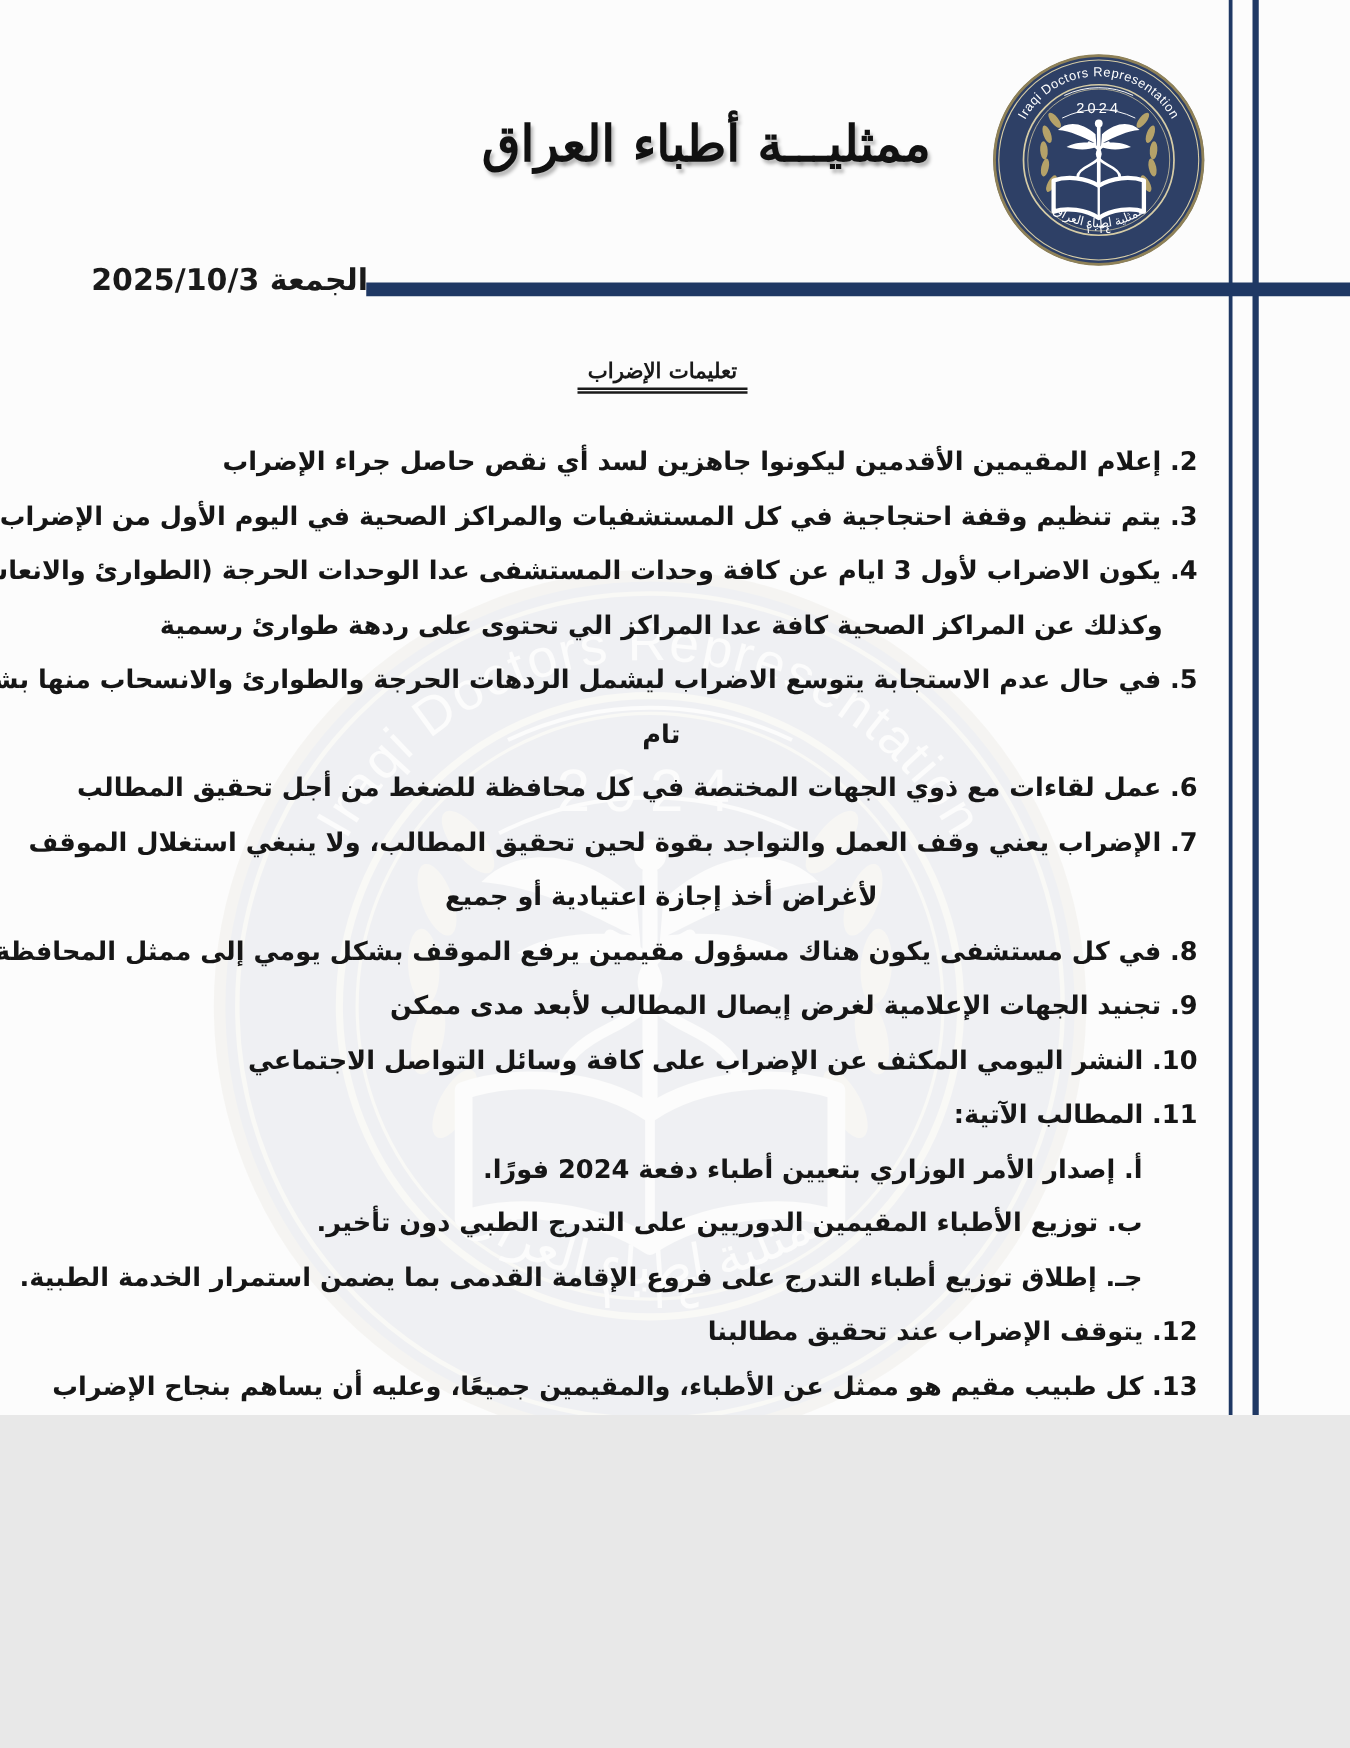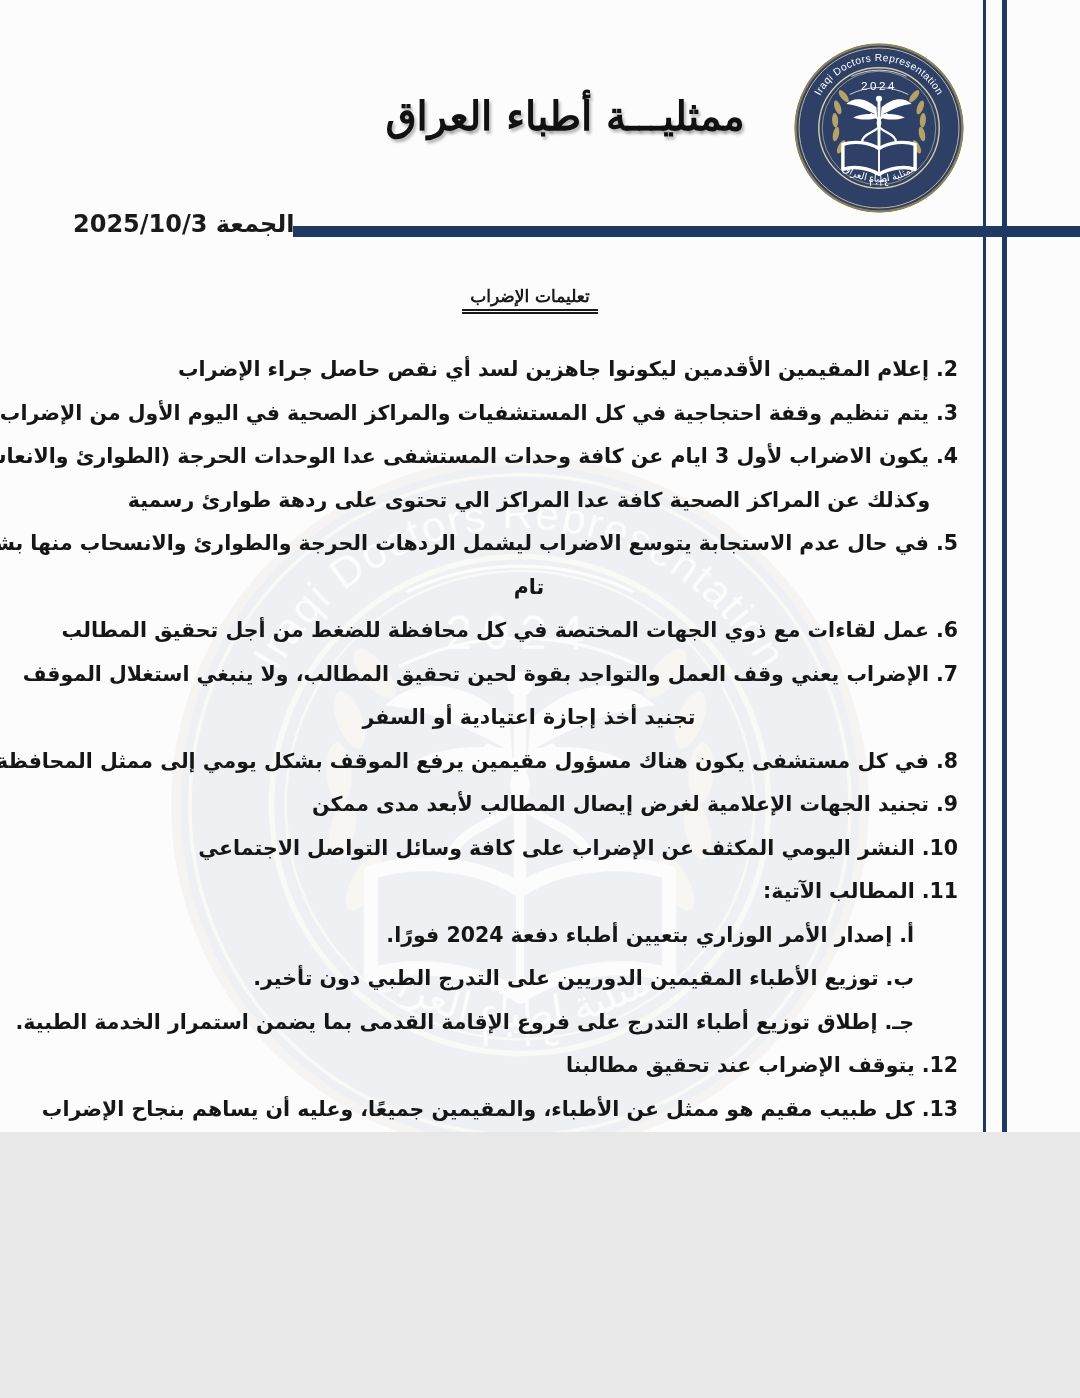--- a/index.html
+++ b/index.html
@@ -145,21 +145,21 @@
 
   <div class="body-list">
       <div class="line right"><span class="num">2.</span><span>إعلام المقيمين الأقدمين ليكونوا جاهزين لسد أي نقص حاصل جراء الإضراب</span></div>
       <div class="line right"><span class="num">3.</span><span>يتم تنظيم وقفة احتجاجية في كل المستشفيات والمراكز الصحية في اليوم الأول من الإضراب</span></div>
       <div class="line right"><span class="num">4.</span><span>يكون الاضراب لأول 3 ايام عن كافة وحدات المستشفى عدا الوحدات الحرجة (الطوارئ والانعاش)</span></div>
       <div class="line center"><span>وكذلك عن المراكز الصحية كافة عدا المراكز الي تحتوى على ردهة طوارئ رسمية</span></div>
       <div class="line right"><span class="num">5.</span><span>في حال عدم الاستجابة يتوسع الاضراب ليشمل الردهات الحرجة والطوارئ والانسحاب منها بشكل</span></div>
       <div class="line center"><span>تام</span></div>
       <div class="line right"><span class="num">6.</span><span>عمل لقاءات مع ذوي الجهات المختصة في كل محافظة للضغط من أجل تحقيق المطالب</span></div>
       <div class="line right"><span class="num">7.</span><span>الإضراب يعني وقف العمل والتواجد بقوة لحين تحقيق المطالب، ولا ينبغي استغلال الموقف</span></div>
-      <div class="line center"><span>تجنيد أخذ إجازة اعتيادية أو السفر</span></div>
+      <div class="line center"><span>لأغراض أخذ إجازة اعتيادية أو جميع</span></div>
       <div class="line right"><span class="num">8.</span><span>في كل مستشفى يكون هناك مسؤول مقيمين يرفع الموقف بشكل يومي إلى ممثل المحافظة</span></div>
       <div class="line right"><span class="num">9.</span><span>تجنيد الجهات الإعلامية لغرض إيصال المطالب لأبعد مدى ممكن</span></div>
       <div class="line right"><span class="num">10.</span><span>النشر اليومي المكثف عن الإضراب على كافة وسائل التواصل الاجتماعي</span></div>
       <div class="line right"><span class="num">11.</span><span>المطالب الآتية:</span></div>
       <div class="line right indent"><span class="num">أ.</span><span>إصدار الأمر الوزاري بتعيين أطباء دفعة 2024 فورًا.</span></div>
       <div class="line right indent"><span class="num">ب.</span><span>توزيع الأطباء المقيمين الدوريين على التدرج الطبي دون تأخير.</span></div>
       <div class="line right indent"><span class="num">جـ.</span><span>إطلاق توزيع أطباء التدرج على فروع الإقامة القدمى بما يضمن استمرار الخدمة الطبية.</span></div>
       <div class="line right"><span class="num">12.</span><span>يتوقف الإضراب عند تحقيق مطالبنا</span></div>
       <div class="line right"><span class="num">13.</span><span>كل طبيب مقيم هو ممثل عن الأطباء، والمقيمين جميعًا، وعليه أن يساهم بنجاح الإضراب</span></div>
     </div>

